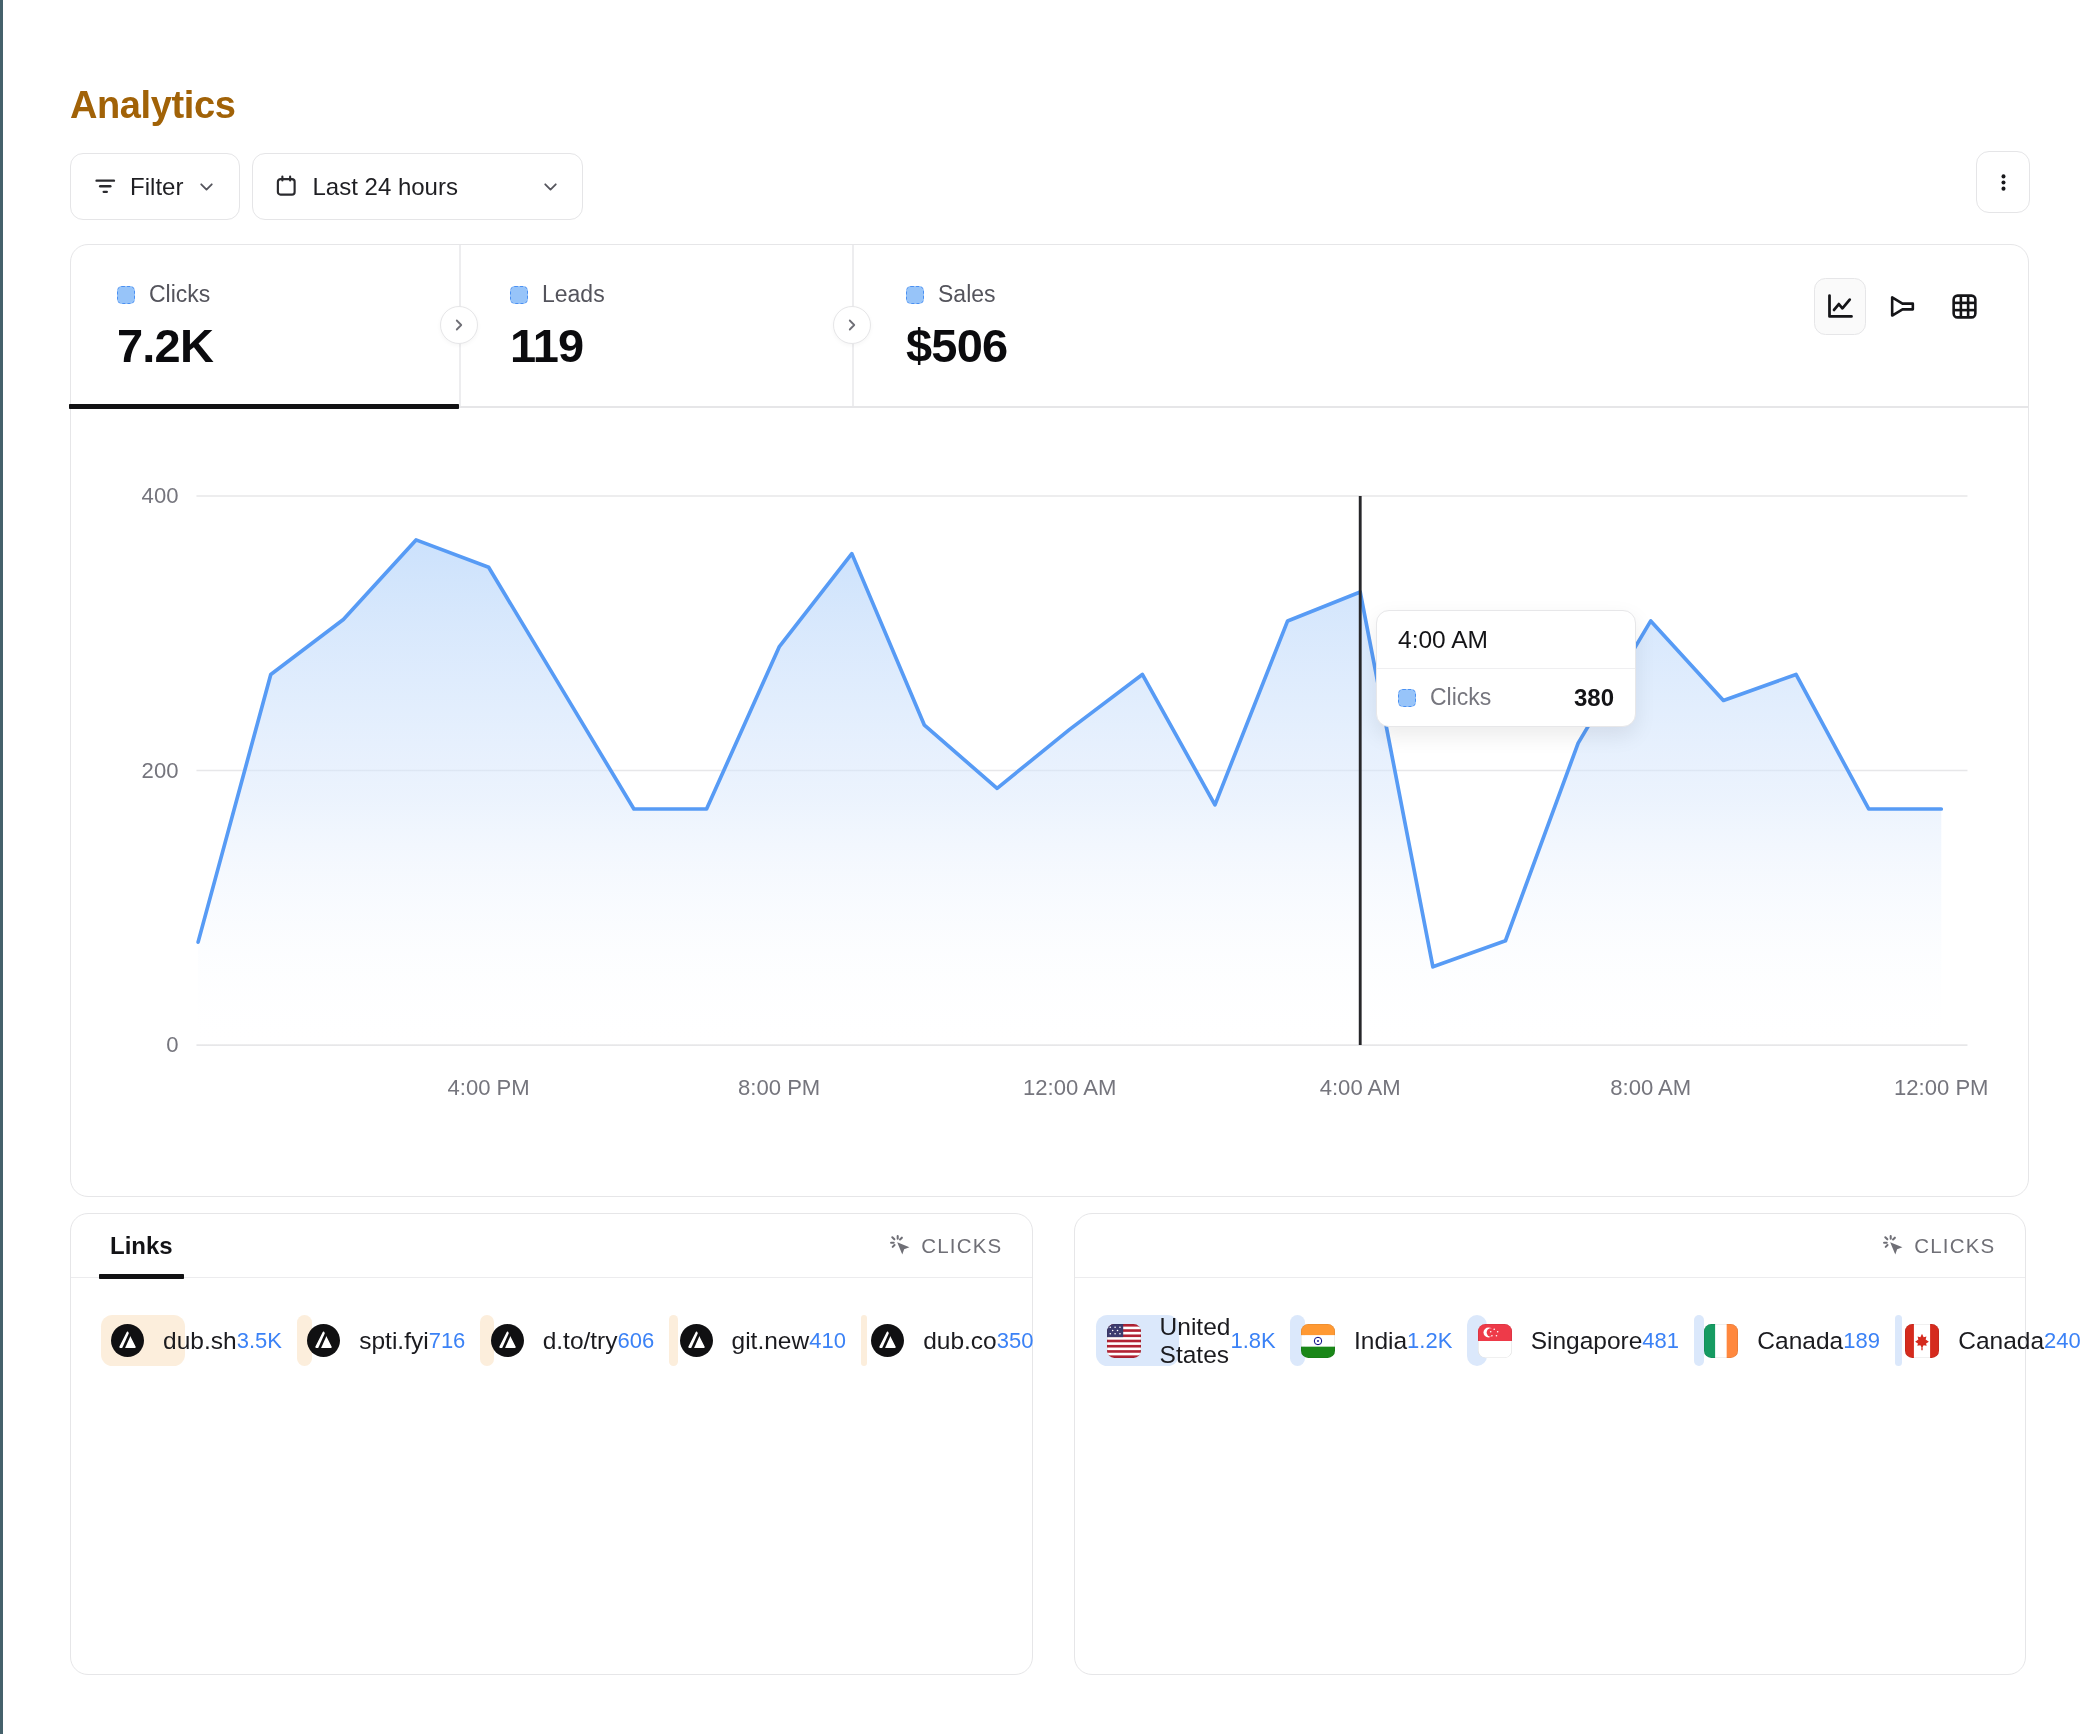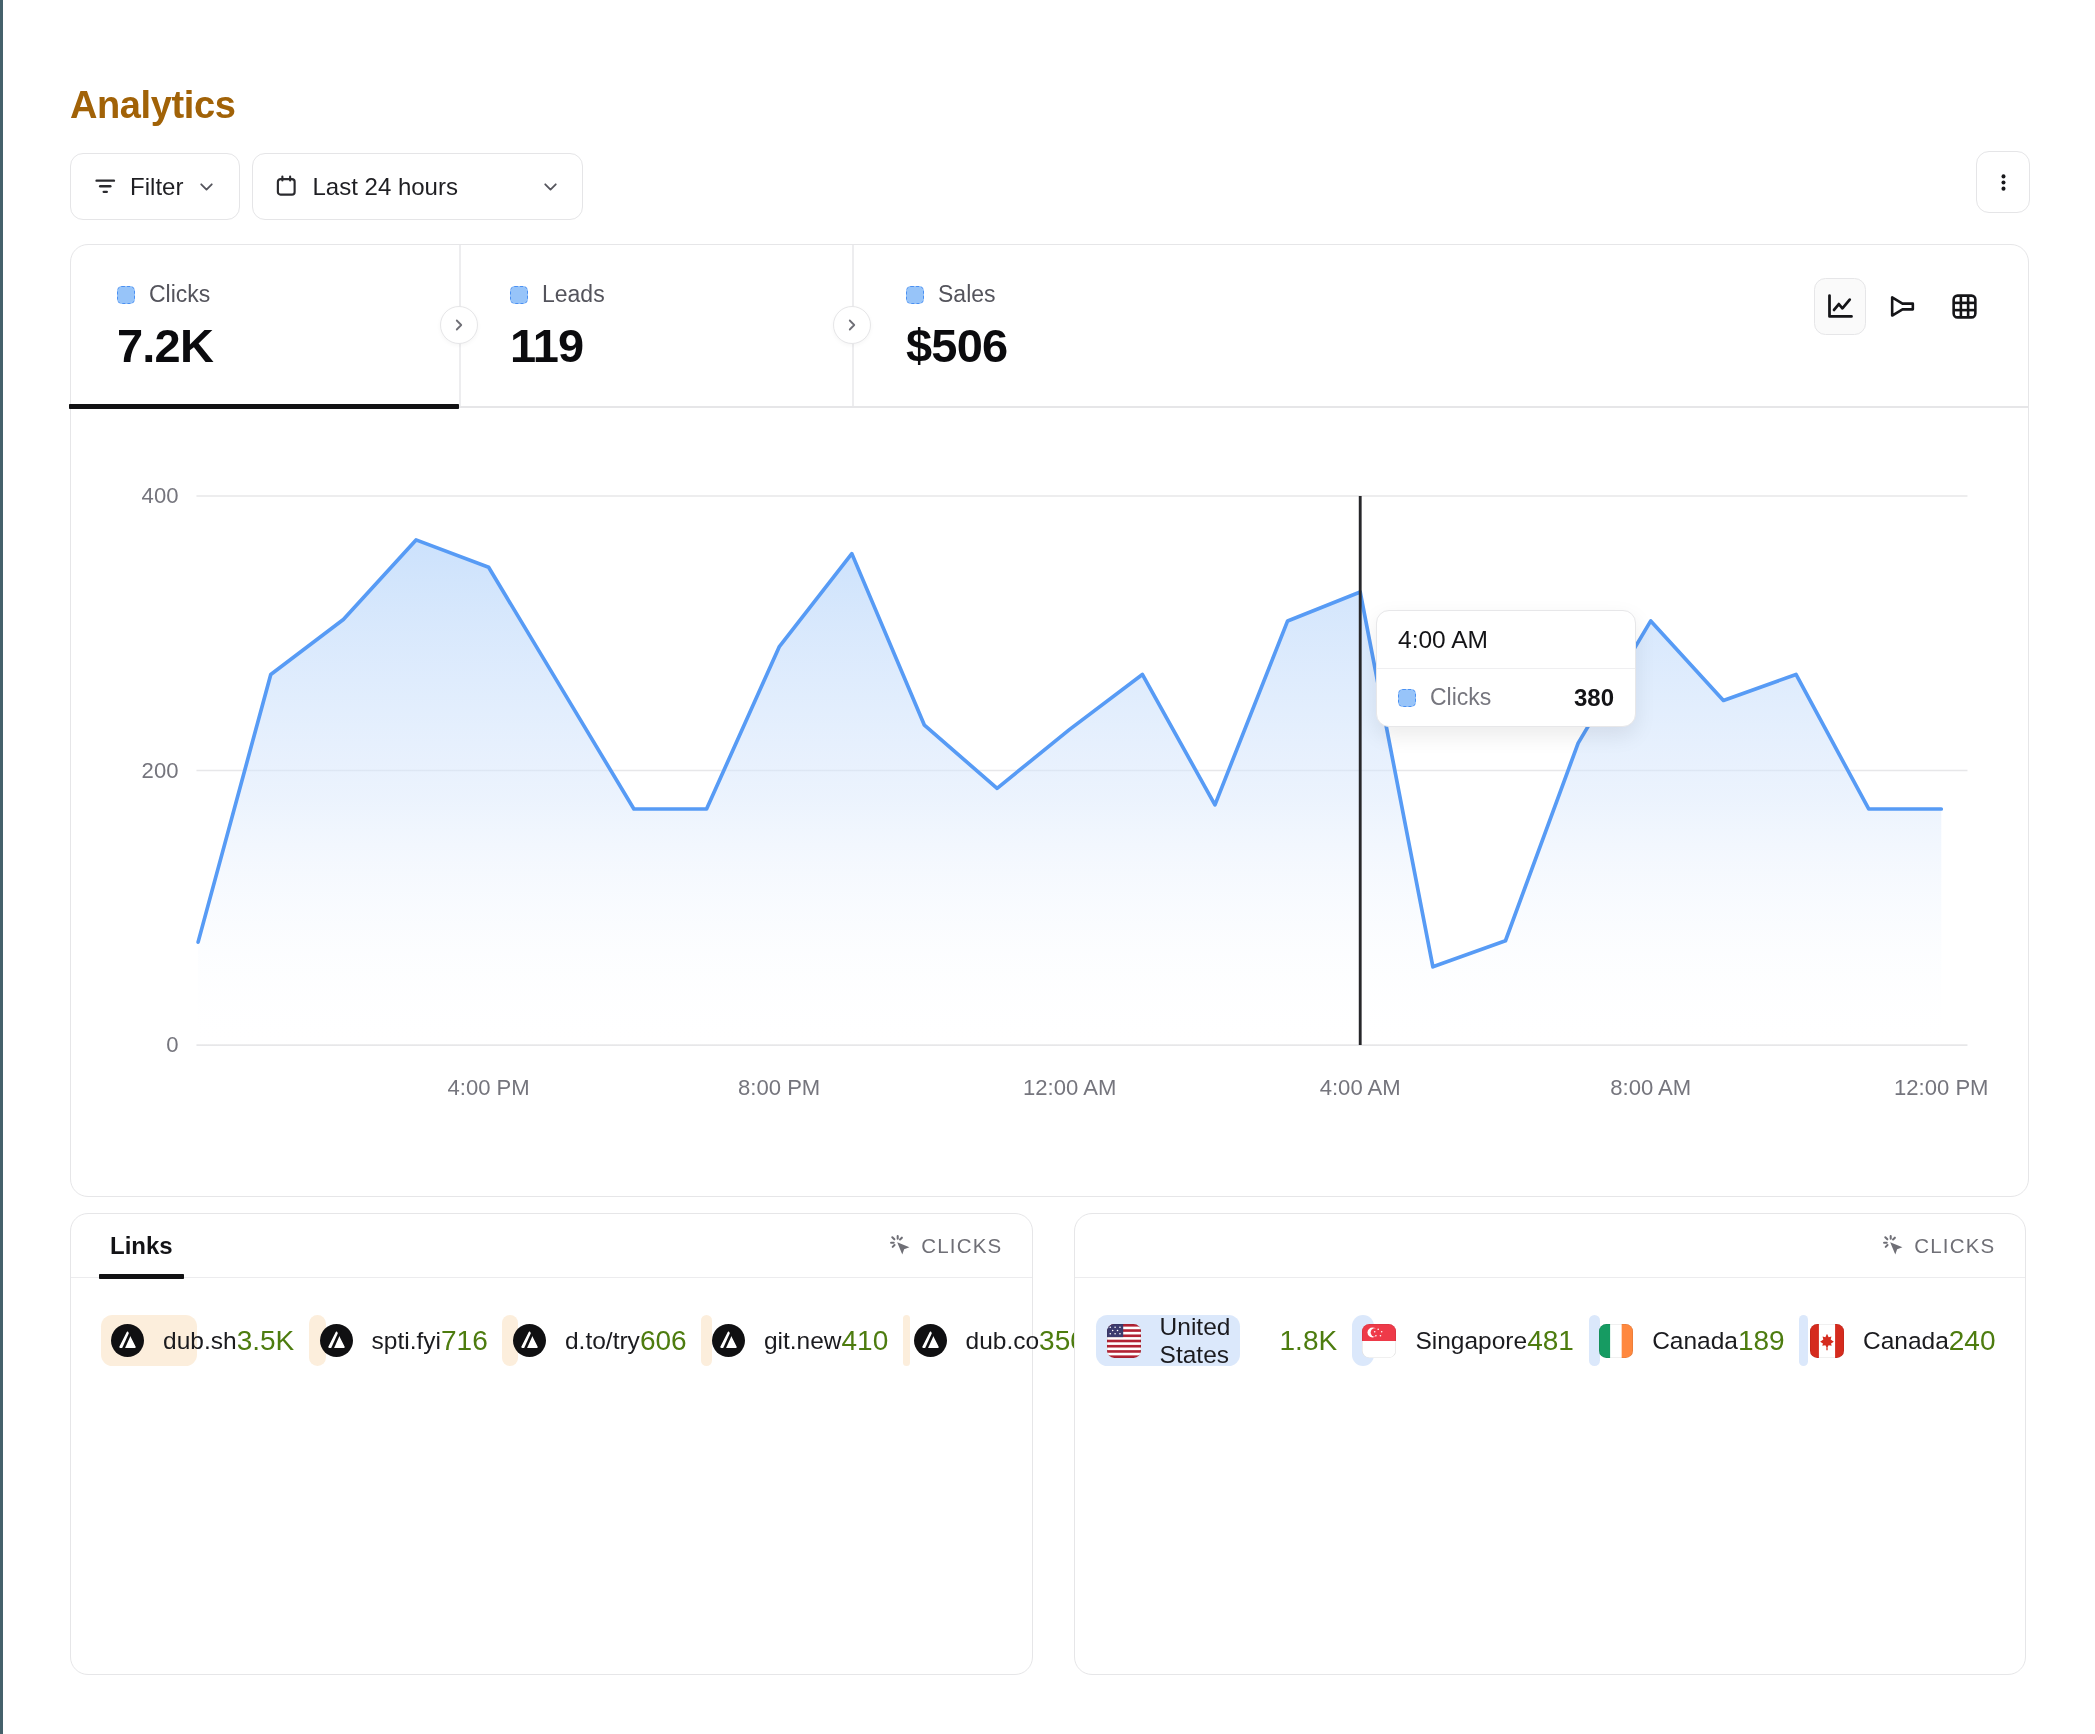--- a/index.html
+++ b/index.html
@@ -52,21 +52,21 @@
   .sort-btn{margin-left:auto;display:flex;align-items:center;gap:9px;color:#6F6F76;font-size:20.5px;font-weight:500;
             letter-spacing:1.2px;cursor:pointer;}
   .rows{position:absolute;left:29.5px;right:29.5px;top:101px;display:flex;flex-direction:row;gap:14.7px;}
   #countries-card .rows{left:21px;}
   .prow{position:relative;height:51px;display:flex;align-items:center;cursor:pointer;}
   .pbar{position:absolute;left:0;top:0;height:100%;border-radius:11.5px;}
   .pbar.peach{background:var(--bar-peach);}
   .pbar.blue{background:var(--bar-blue);}
   .picon{position:relative;margin-left:10.6px;display:flex;align-items:center;}
   .plabel{position:relative;margin-left:19px;font-size:24.5px;color:#1B1B1F;}
-  .pvalue{position:relative;margin-left:auto;font-size:28px;color:#4d7c0f;}
+  .pvalue{position:relative;margin-left:auto;font-size:22px;color:#3b82f6;}
   svg{display:block;}
 </style>
 </head>
 <body>
 
 <div id="app">
   <div class="abs" id="edge-strip"></div>
 
   <h1 class="abs" id="page-title">Analytics</h1>
 
@@ -339,20 +339,42 @@
                   <circle cx="16" cy="12" r="1"></circle>
                 </g>
                 <rect width="42" height="42" rx="9" fill="none" stroke="rgba(0,0,0,0.12)" stroke-width="1.5"></rect>
               </g>
             </svg>
           </span>
           <span class="plabel">United States</span>
           <span class="pvalue">1.8K</span>
         </div>
         <div class="prow">
+          <div class="pbar blue" style="width: calc(22% - 21px);"></div>
+          <span class="picon">
+            <svg width="34" height="34" viewBox="0 0 42 42">
+              <defs>
+                <clipPath id="cf-in">
+                  <rect width="42" height="42" rx="9"></rect>
+                </clipPath>
+              </defs>
+              <g clip-path="url(#cf-in)">
+                <rect width="42" height="14" fill="#FF9933"></rect>
+                <rect y="14" width="42" height="14" fill="#fff"></rect>
+                <rect y="28" width="42" height="14" fill="#1A8718"></rect>
+                <circle cx="21" cy="21" r="4.6" fill="none" stroke="#000080" stroke-width="1.2"></circle>
+                <circle cx="21" cy="21" r="1.1" fill="#000080"></circle>
+                <rect width="42" height="42" rx="9" fill="none" stroke="rgba(0,0,0,0.12)" stroke-width="1.5"></rect>
+              </g>
+            </svg>
+          </span>
+          <span class="plabel">India</span>
+          <span class="pvalue">1.2K</span>
+        </div>
+        <div class="prow">
           <div class="pbar blue" style="width: calc(17.6% - 17px);"></div>
           <span class="picon">
             <svg width="34" height="34" viewBox="0 0 42 42">
               <defs>
                 <clipPath id="cf-sg">
                   <rect width="42" height="42" rx="9"></rect>
                 </clipPath>
               </defs>
               <g clip-path="url(#cf-sg)">
                 <rect width="42" height="42" fill="#fff"></rect>

